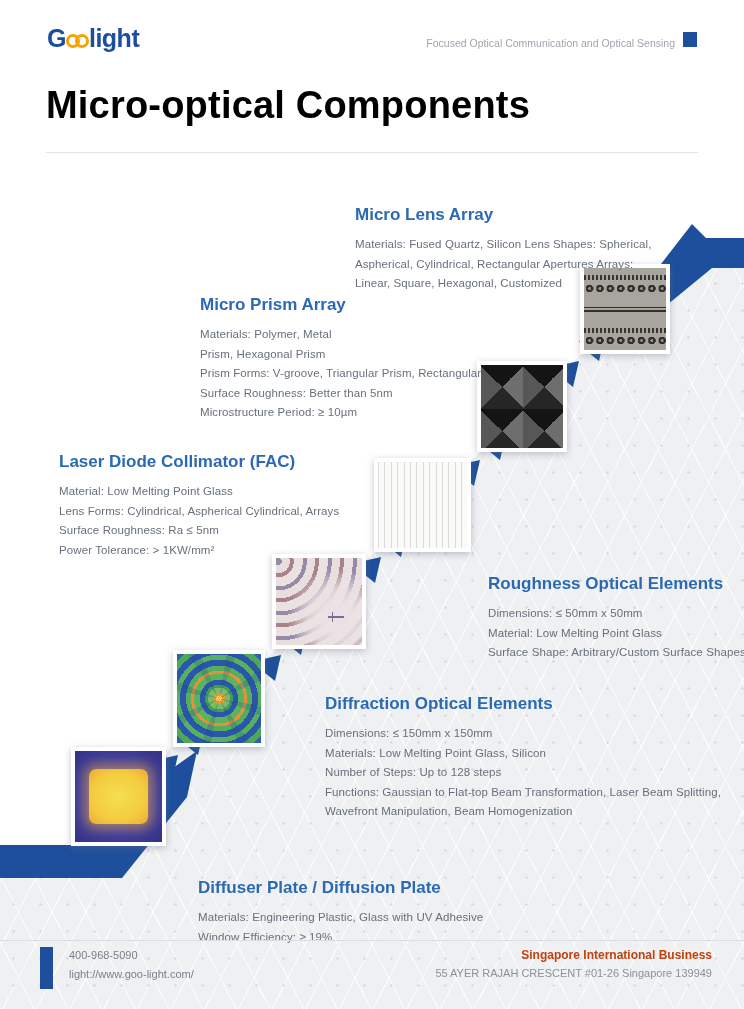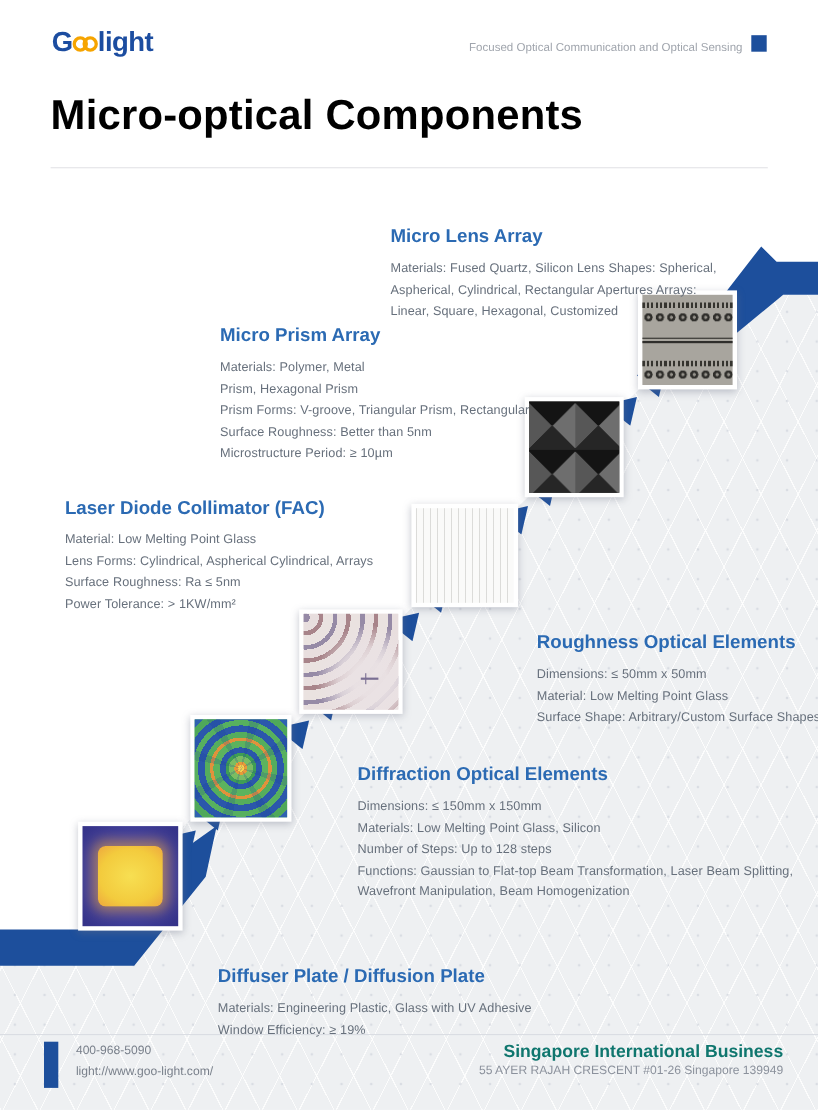--- a/index.html
+++ b/index.html
@@ -93,21 +93,21 @@
   .img-beam{background:radial-gradient(circle at 50% 50%,#4d4fae 0%,#403fa0 55%,#343286 100%);}
   .beam-core{position:absolute;left:16%;top:20%;right:16%;bottom:20%;border-radius:7px;
     background:radial-gradient(ellipse 85% 80% at 50% 50%,#f7df52 0%,#f3cb3d 55%,#eda43e 88%,rgba(237,164,62,.25) 100%);
     box-shadow:0 0 12px 5px rgba(240,170,60,.55);}
 
   
   .footer-rule{position:absolute;left:0;top:940px;width:744px;height:1px;background:#dadde3;}
   .footer-bar{position:absolute;left:40px;top:947px;width:13px;height:42px;background:#1d4f9c;}
   .footer-phone{position:absolute;left:69px;top:949px;font-size:11px;color:#787f8a;}
   .footer-site{position:absolute;left:69px;top:968px;font-size:11px;color:#787f8a;}
-  .footer-org{position:absolute;right:32px;top:948px;font-size:16px;font-weight:bold;color:#0f766e;}
+  .footer-org{position:absolute;right:32px;top:948px;font-size:12px;font-weight:bold;color:#c2410c;}
   .footer-addr{position:absolute;right:32px;top:967px;font-size:11px;color:#8b919c;}
 </style>
 </head>
 <body>
 
 <div class="page">
 
   <div class="watermark"></div>
 
   <svg class="bigarrow" style="left:0;top:745px" width="240" height="140" viewBox="0 0 240 140">

